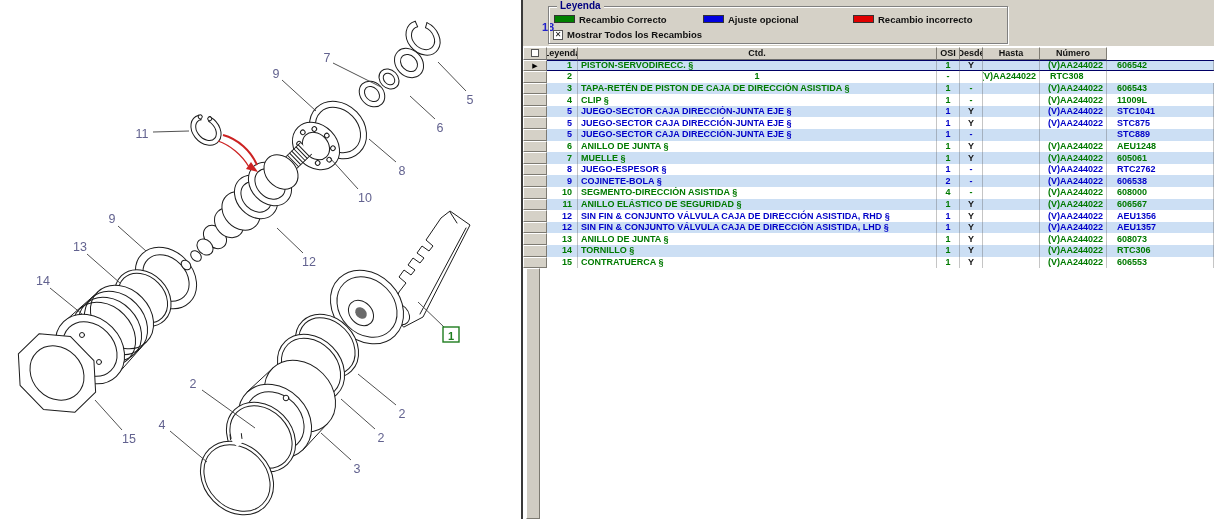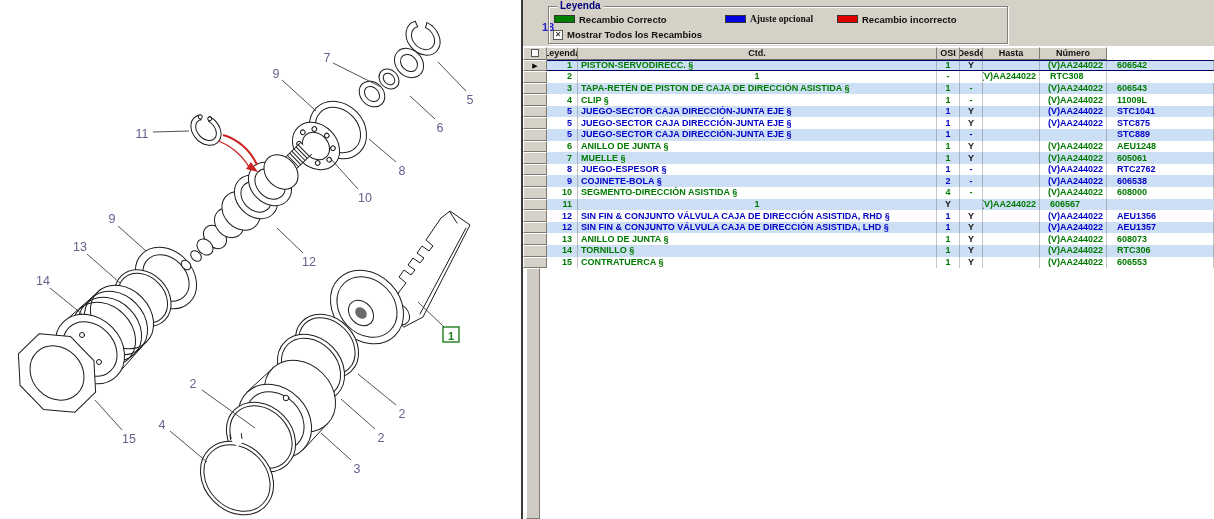--- a/index.html
+++ b/index.html
@@ -326,25 +326,25 @@
   <div class="parts-panel">
     <div class="panel-top">
       <div class="page-num">18</div>
       <div class="legend-box">
         <span class="legend-title">Leyenda</span>
         <div id="legend-items">
             <div class="legend-item" style="left: 5px;">
               <div class="swatch" style="background: rgb(0, 128, 0);"></div>
               <div class="legend-label">Recambio Correcto</div>
             </div>
-            <div class="legend-item" style="left: 176px; font-family: Liberation Serif, serif;">
+            <div class="legend-item" style="left: 154px;">
               <div class="swatch" style="background: rgb(0, 0, 224);"></div>
               <div class="legend-label">Ajuste opcional</div>
             </div>
-            <div class="legend-item" style="left: 288px; justify-content: flex-end;">
+            <div class="legend-item" style="left: 304px; justify-content: flex-end;">
               <div class="swatch" style="background: rgb(224, 0, 0);"></div>
               <div class="legend-label">Recambio incorrecto</div>
             </div>
           </div>
         <div class="legend-check">
           <span class="cb">✕</span>
           <span class="legend-label">Mostrar Todos los Recambios</span>
         </div>
       </div>
     </div>
@@ -476,20 +476,21 @@
           <div class="cell desc">SEGMENTO-DIRECCIÓN ASISTIDA §</div>
           <div class="cell ctd">4</div>
           <div class="cell osi">-</div>
           <div class="cell desde"></div>
           <div class="cell hasta">(V)AA244022</div>
           <div class="cell num">608000</div>
         </div>
         <div class="trow shaded" style="color: var(--c-green);">
           <div class="cell gut"></div>
           <div class="cell ley">11</div>
+          <div class="cell desc">ANILLO ELÁSTICO DE SEGURIDAD §</div>
           <div class="cell ctd">1</div>
           <div class="cell osi" style="color: rgb(17, 17, 17);">Y</div>
           <div class="cell desde"></div>
           <div class="cell hasta">(V)AA244022</div>
           <div class="cell num it">606567</div>
         </div>
         <div class="trow" style="color: var(--c-blue);">
           <div class="cell gut"></div>
           <div class="cell ley">12</div>
           <div class="cell desc">SIN FIN &amp; CONJUNTO VÁLVULA CAJA DE DIRECCIÓN ASISTIDA, RHD §</div>

